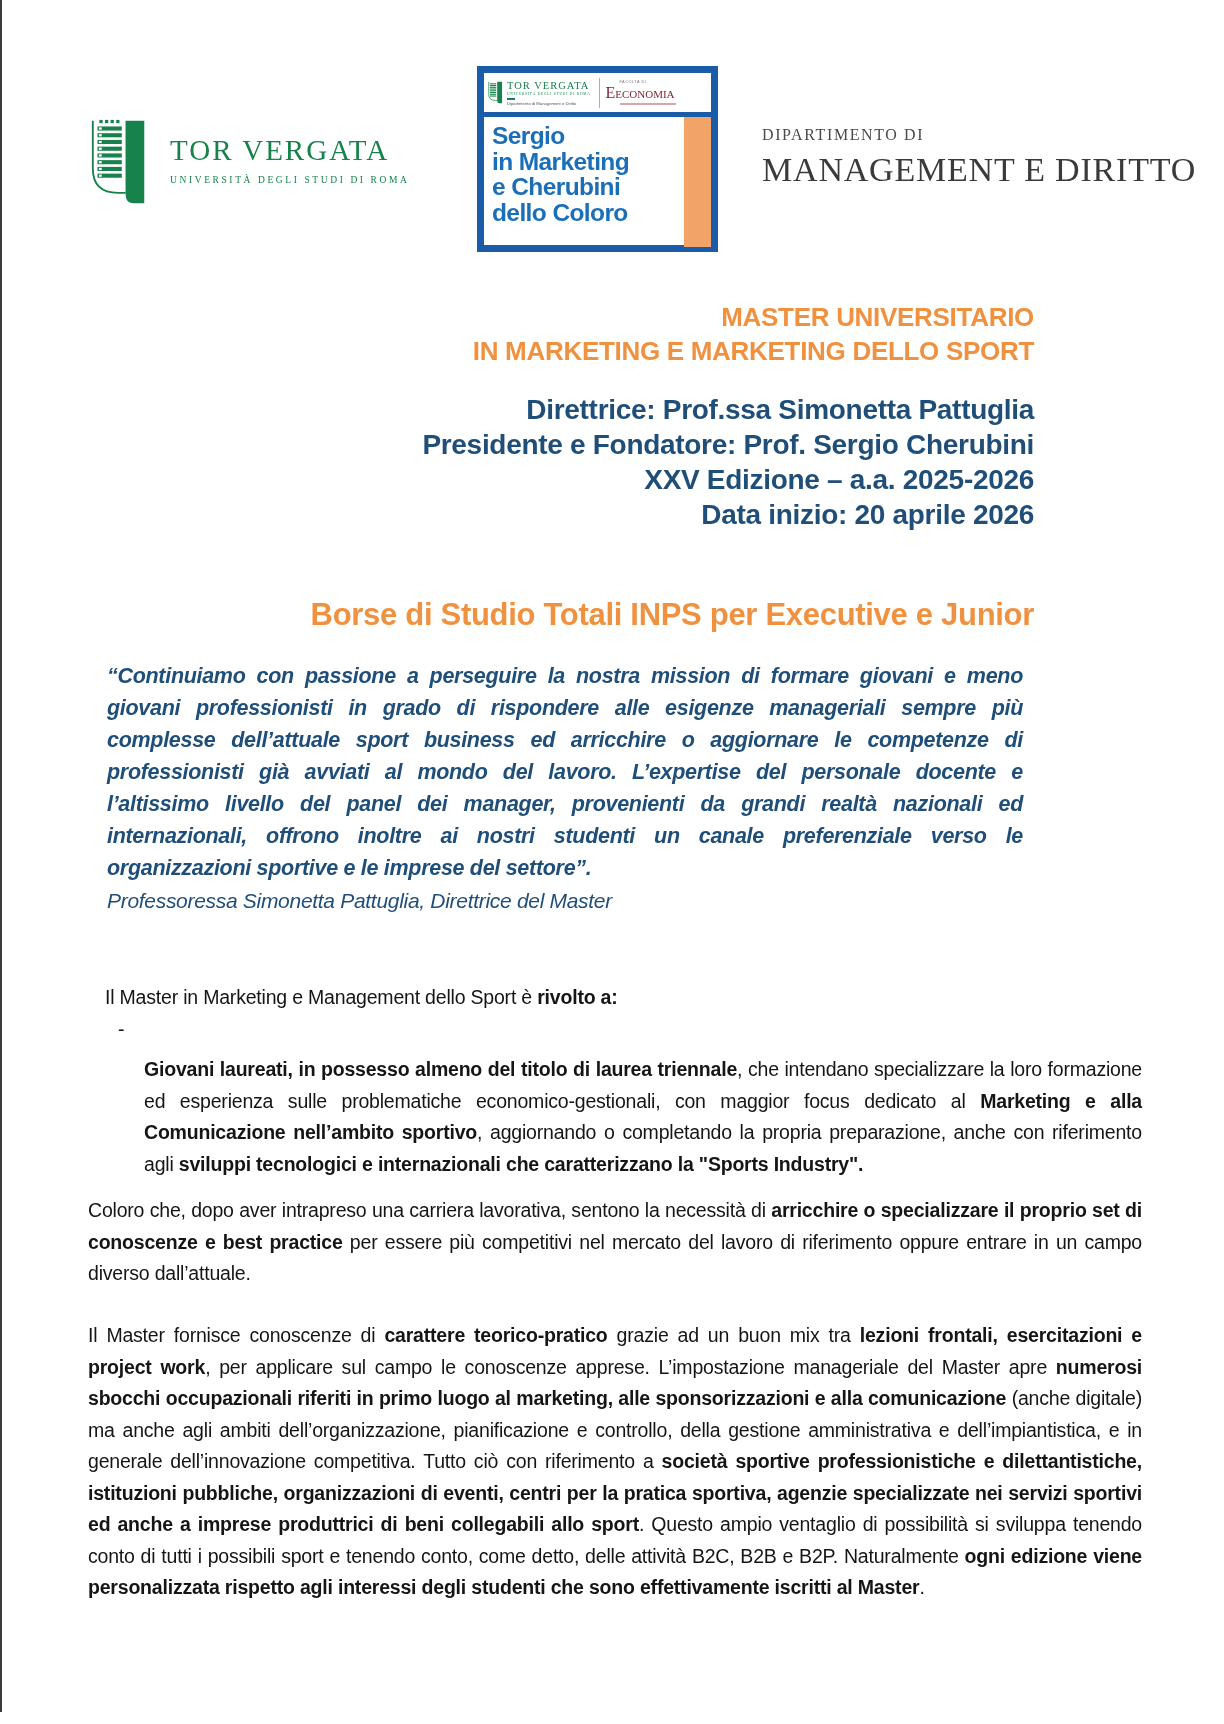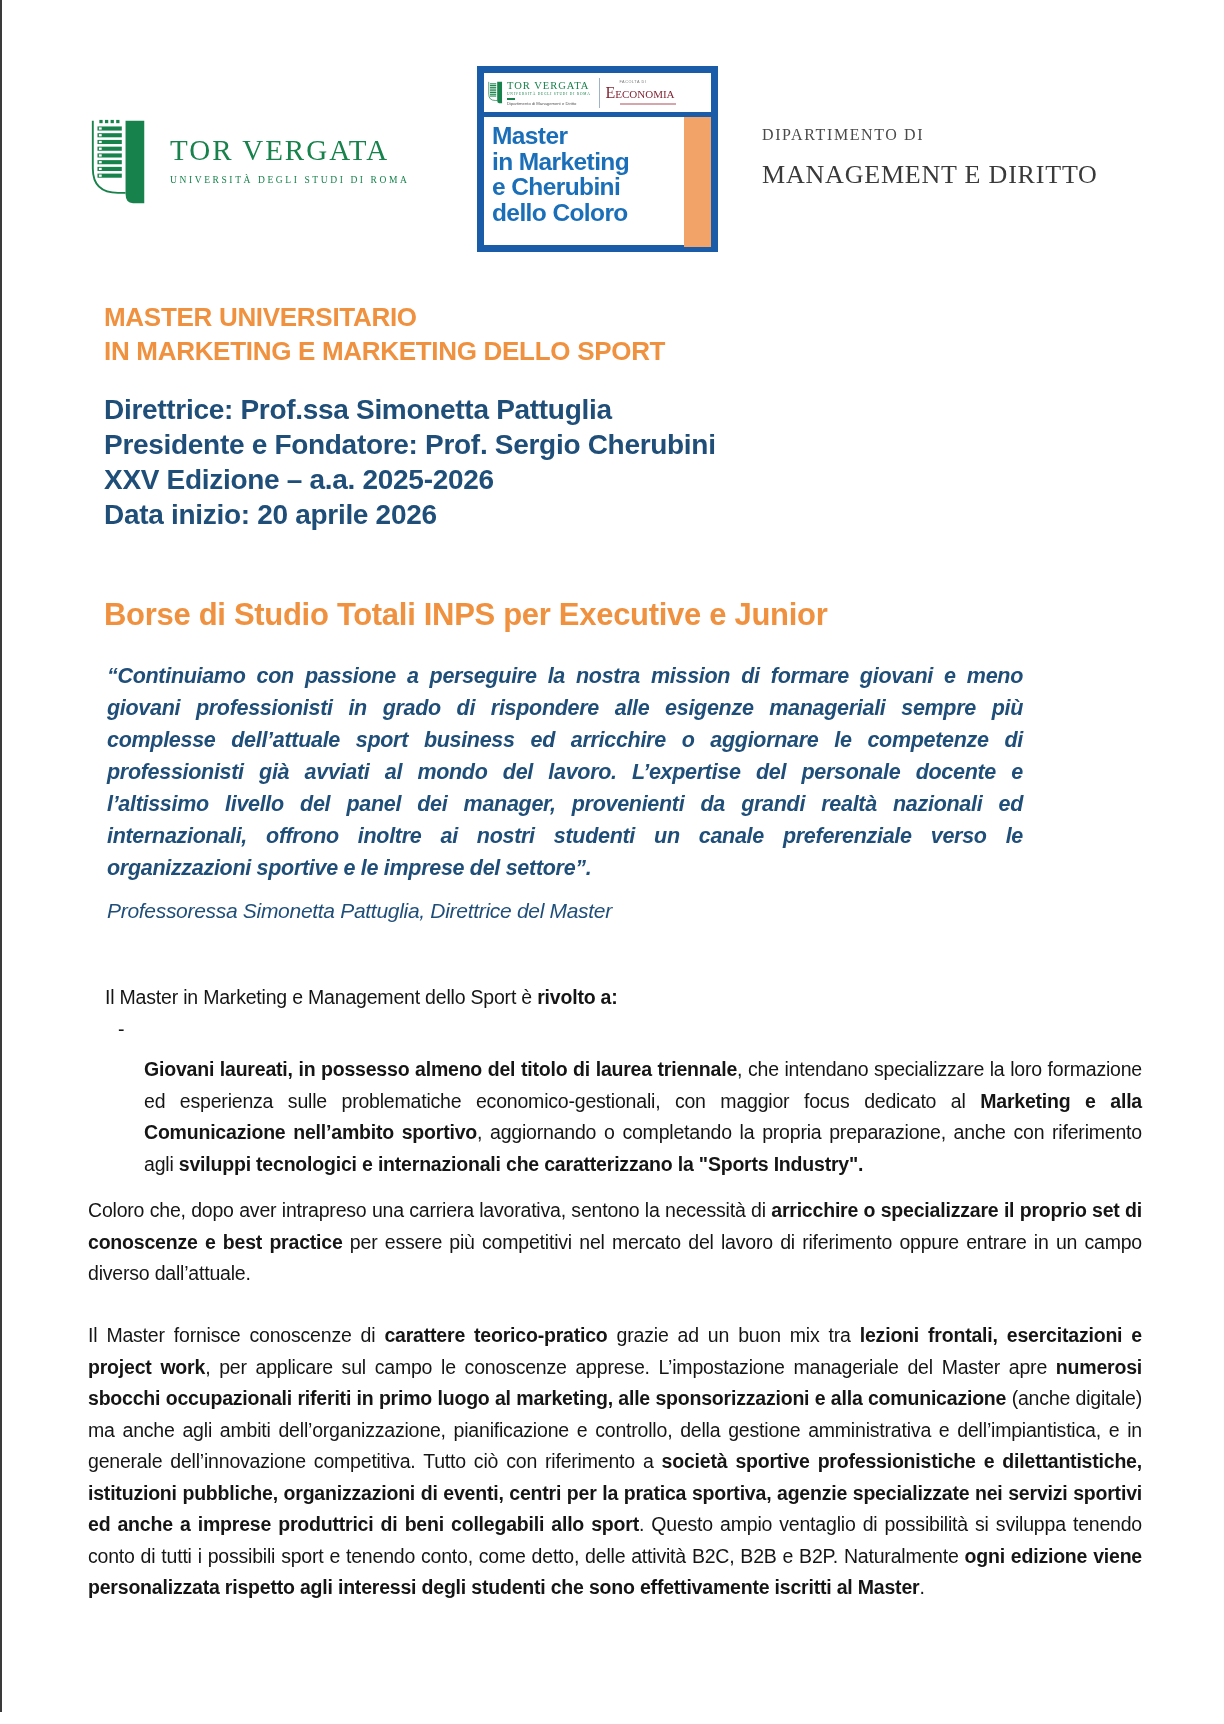--- a/index.html
+++ b/index.html
@@ -26,32 +26,32 @@
   .econ-sup{font-size:3.8px;color:#777;letter-spacing:.5px;margin-left:14px;}
   .econ-main{font-family:"Liberation Serif",serif;color:#7E1F2E;font-size:11px;}
   .econ-main .bigE{font-size:16px;}
   .econ-strip{width:56px;height:2px;background:#b96a74;margin:1px 0 0 14px;opacity:.6;}
   .mbox-body{position:relative;height:130px;}
   .mbox-orange{position:absolute;right:0;top:0;bottom:0;width:27px;background:#F2A368;}
   .mbox-title{padding:6px 8px;color:#1B6FB8;font-weight:bold;font-size:24.5px;line-height:25.5px;letter-spacing:-.6px;}
 
   .dept{position:absolute;left:762px;top:126px;}
   .dept-l1{font-family:"Liberation Serif",serif;font-size:16px;letter-spacing:1.6px;color:#4a4a4a;}
-  .dept-l2{font-family:"Liberation Serif",serif;font-size:26px;letter-spacing:.8px;color:#3a3a3a;margin-top:16px;}
+  .dept-l2{font-family:"Liberation Serif",serif;font-size:34px;letter-spacing:.8px;color:#3a3a3a;margin-top:7px;}
 
   
-  .center-col{position:absolute;left:104px;width:918px;text-align:left;}
+  .center-col{position:absolute;left:116px;width:918px;text-align:right;}
   .h-orange{top:300px;color:#F0913F;font-weight:bold;font-size:26px;line-height:34px;letter-spacing:-.3px;}
   .h-blue{top:392px;color:#1F4E79;font-weight:bold;font-size:28px;line-height:35px;letter-spacing:-.3px;}
   .h-borse{top:597px;color:#F0913F;font-weight:bold;font-size:31px;letter-spacing:-.3px;}
 
   
   .quote{position:absolute;left:107px;top:660px;width:916px;text-align:justify;
          color:#1F4E79;font-weight:bold;font-style:italic;font-size:21.5px;line-height:32px;letter-spacing:-.3px;}
-  .quote-attr{font-weight:normal;text-align:left;margin-top:11px;font-size:21px;}
+  .quote-attr{font-weight:normal;text-align:left;margin-top:1px;font-size:21px;}
 
   
   .body-txt{position:absolute;font-size:19.5px;line-height:31.5px;letter-spacing:-.2px;color:#151515;text-align:justify;}
   .b{font-weight:bold;text-align:right;}
   .intro{left:105px;top:982px;width:1036px;text-align:left;}
   .bullet{left:118px;top:1014px;width:1024px;display:flex;}
   .bullet-marker{width:26px;flex:none;}
   .bullet-text{flex:1;text-align:justify;margin-top:40px;}
   .para2{left:88px;top:1195px;width:1054px;}
   .para3{left:88px;top:1320px;width:1054px;}
@@ -124,21 +124,21 @@
       <div class="mb-div"></div>
       <div>
         <div class="econ-sup">FACOLTÀ DI</div>
         <div class="econ-main"><span class="bigE">E</span><span>ECONOMIA</span></div>
         <div class="econ-strip"></div>
       </div>
     </div>
     <div class="mbox-body">
       <div class="mbox-orange"></div>
       <div class="mbox-title">
-        <div>Master</div>
+        <div>Sergio</div>
         <div>in Marketing</div>
         <div>e Cherubini</div>
         <div>dello Coloro</div>
       </div>
     </div>
   </div>
 
   <div class="dept">
     <div class="dept-l1">DIPARTIMENTO DI</div>
     <div class="dept-l2">MANAGEMENT E DIRITTO</div>

